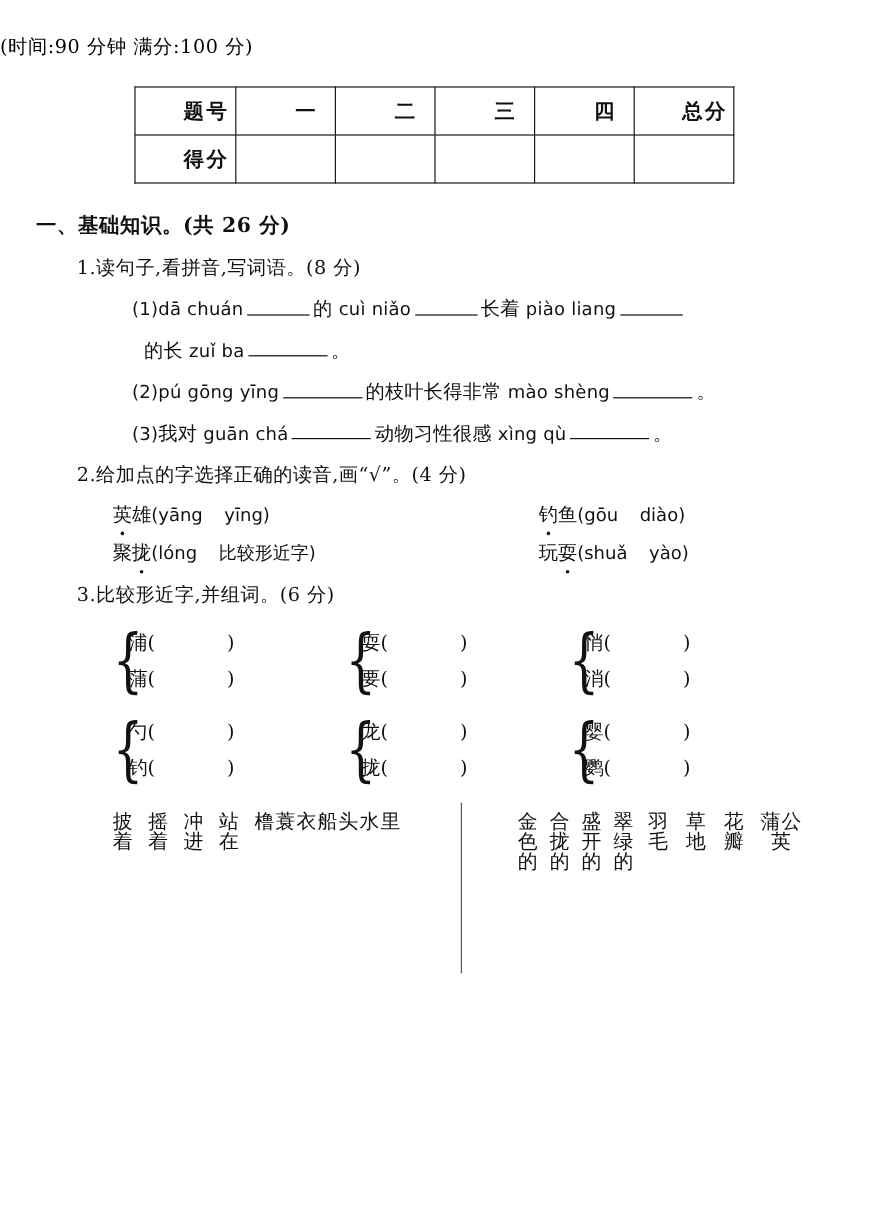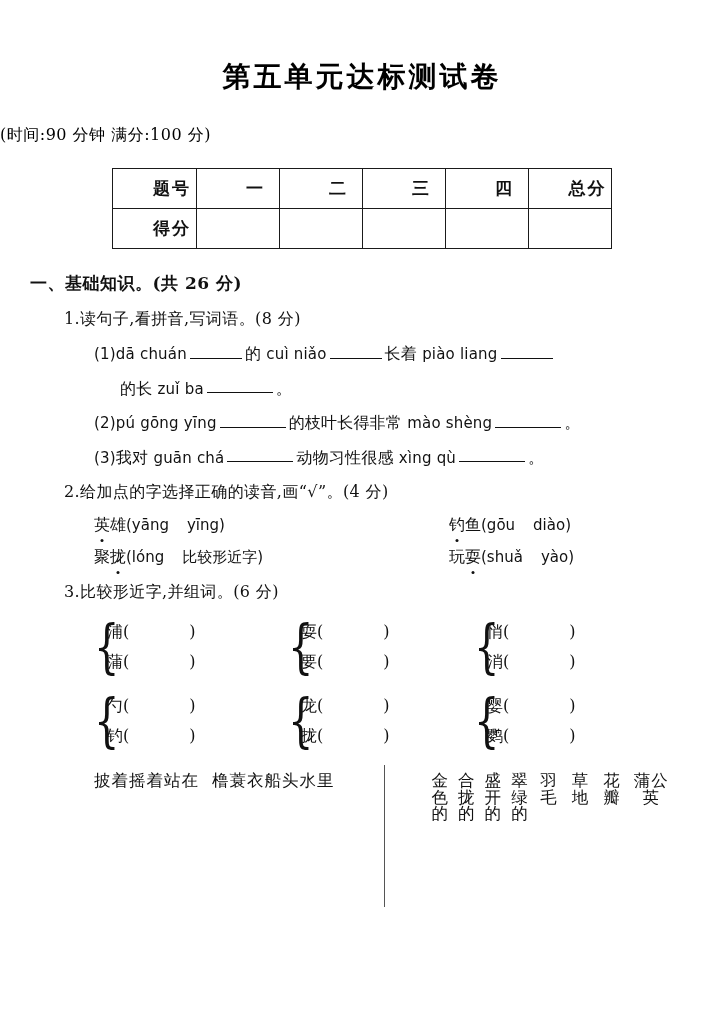--- a/index.html
+++ b/index.html
@@ -72,21 +72,21 @@
     font-size: 16px;
     letter-spacing: 0.4px;
   }
   .q-body { margin-left: 64px; }
 
   
   .pinyin-line {
     font-family: "DejaVu Sans", "Liberation Sans", sans-serif;
     font-size: 15.5px;
     margin-top: 13px;
-    margin-left: 30px;
+    margin-left: 46px;
     white-space: nowrap;
     letter-spacing: 0.2px;
   }
   .pinyin-line.indent2 { margin-left: 56px; }
   .han {
     font-family: "DejaVu Serif", "Liberation Serif", serif;
     font-size: 16px;
   }
   .blank {
     display: inline-block;
@@ -197,21 +197,20 @@
     padding: 10px 0;
     line-height: 1;
     letter-spacing: 1px;
   }
 </style>
 </head>
 <body>
 
 <div class="page">
 
-  <div class="title">第五单元达标测试卷</div>
   <div class="subtitle">(时间:90 分钟    满分:100 分)</div>
 
   <div class="score-table-wrap">
     <table class="score-table">
       <tbody>
         <tr>
           <td class="label">题号</td>
           <td>一</td>
           <td>二</td>
           <td>三</td>
@@ -318,20 +317,21 @@
       </div>
     </div>
   </div>
 
   <div class="q-body">
     <div class="match-wrap">
       <div class="match-half left">
         <div class="match-col a">
           <div class="match-item">披着</div>
           <div class="match-item">摇着</div>
+          <div class="match-item">冲进</div>
           <div class="match-item">站在</div>
         </div>
         <div class="match-col b">
           <div class="match-item">橹</div>
           <div class="match-item">蓑衣</div>
           <div class="match-item">船头</div>
           <div class="match-item">水里</div>
         </div>
       </div>
 

